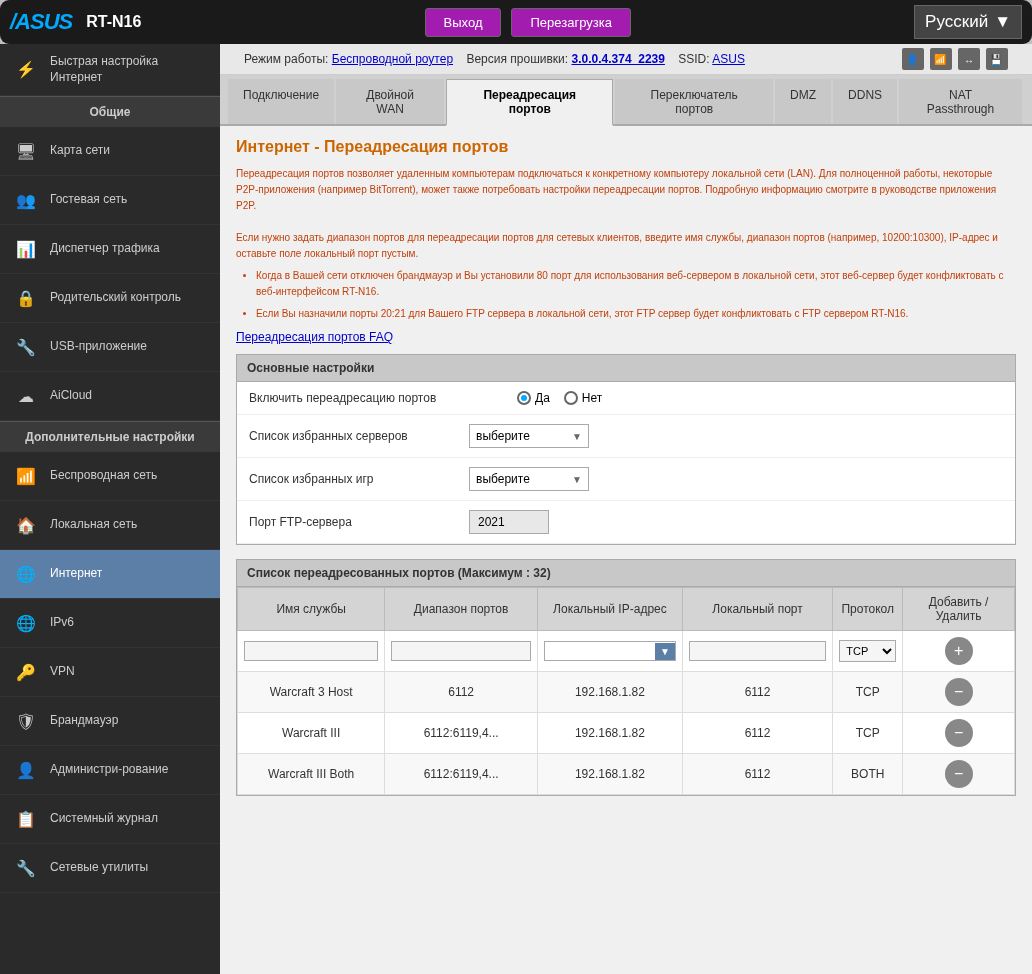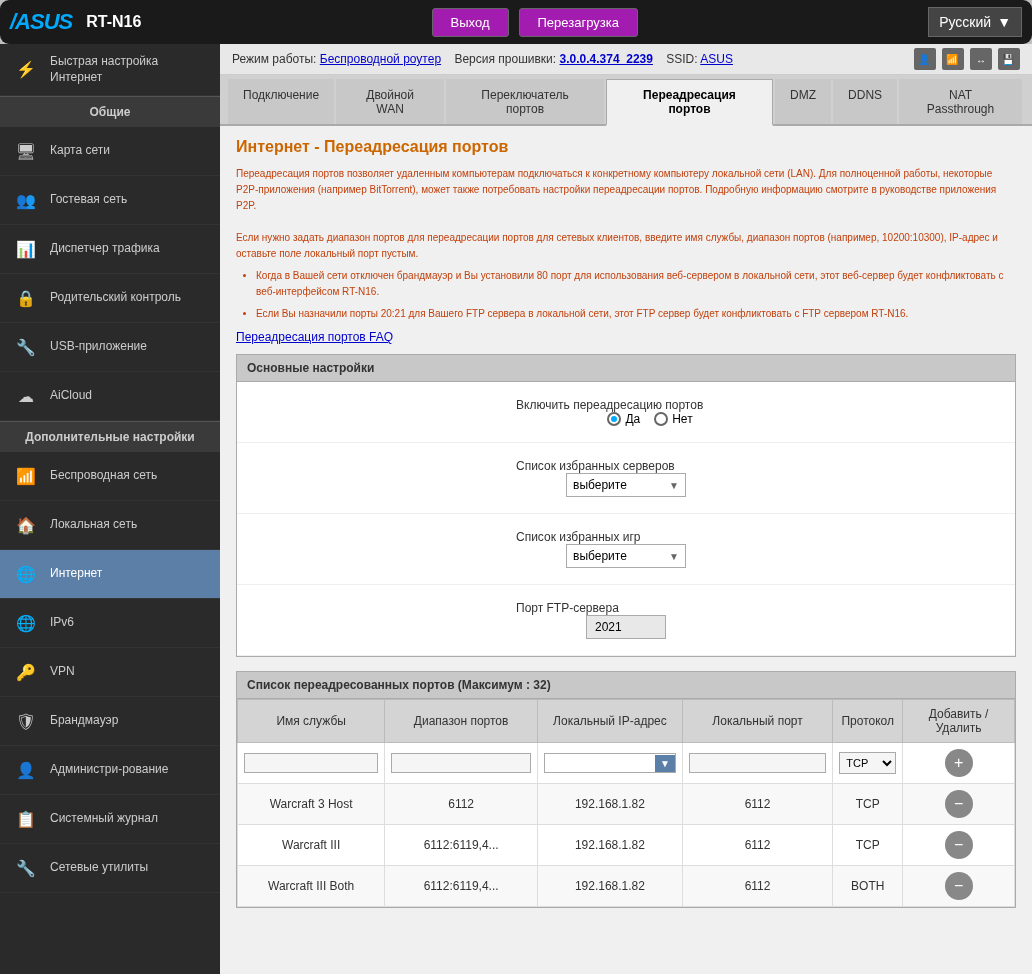--- a/index.html
+++ b/index.html
@@ -4,38 +4,38 @@
   <style>
     * { margin: 0; padding: 0; box-sizing: border-box; }
     body { width: 1032px; height: 974px; font-family: Arial, sans-serif; font-size: 12px; background: #c0c0c0; overflow: hidden; }
 
     
     .header { background: #1a1a1a; height: 44px; display: flex; align-items: center; padding: 0 10px; gap: 10px; border-radius: 9px; }
     .asus-logo { color: #00aaff; font-size: 22px; font-weight: bold; font-style: italic; letter-spacing: -1px; }
     .model-name { color: white; font-size: 16px; font-weight: bold; margin-left: 4px; }
     .header-spacer { flex: 1; }
     .header-btn { background: #a21caf; color: white; border: 1px solid #666; padding: 6px 18px; cursor: pointer; font-size: 13px; border-radius: 3px; }
-    .lang-select { background: #444; color: white; border: 1px solid #666; padding: 6px 10px; cursor: pointer; font-size: 14px; display: flex; align-items: center; gap: 6px; }
+    .lang-select { background: #444; color: white; border: 1px solid #666; padding: 6px 10px; cursor: pointer; font-size: 17px; display: flex; align-items: center; gap: 6px; }
 
     
     .main-layout { display: flex; height: calc(974px - 44px); }
 
     
     .sidebar { width: 220px; background: #2a2a2a; flex-shrink: 0; overflow-y: auto; }
     .sidebar-section-header { background: #3a3a3a; color: #ccc; padding: 8px 12px; font-size: 12px; font-weight: bold; text-align: center; border-top: 1px solid #555; }
     .sidebar-item { display: flex; align-items: center; gap: 10px; padding: 10px 12px; color: #ccc; cursor: pointer; border-bottom: 1px solid #333; }
     .sidebar-item.active { background: #5b7fa6; color: white; }
     .sidebar-icon { width: 28px; height: 28px; display: flex; align-items: center; justify-content: center; font-size: 16px; flex-shrink: 0; }
     .sidebar-label { font-size: 12px; line-height: 1.3; }
 
     
     .content { flex: 1; background: #f0f0f0; display: flex; flex-direction: column; overflow: hidden; }
 
     
-    .info-bar { background: #e8e8e8; padding: 4px 12px; border-bottom: 1px solid #ccc; display: flex; align-items: center; justify-content: space-between; }
+    .info-bar { background: #e8e8e8; padding: 4px 24px; border-bottom: 1px solid #ccc; display: flex; align-items: center; justify-content: space-between; }
     .info-bar-left { font-size: 12px; color: #333; }
     .info-bar-left a { color: #0000cc; text-decoration: underline; }
     .info-bar-icons { display: flex; gap: 6px; align-items: center; }
     .info-icon { width: 22px; height: 22px; background: #666; display: flex; align-items: center; justify-content: center; color: white; font-size: 10px; border-radius: 2px; }
 
     
     .tabs-bar { background: #d0d0d0; display: flex; border-bottom: 2px solid #aaa; padding: 0 8px; }
     .tab { padding: 8px 14px; cursor: pointer; font-size: 12px; color: #333; border: 1px solid transparent; border-bottom: none; margin-top: 4px; text-align: center; background: #c8c8c8; margin-right: 2px; }
     .tab.active { background: #f0f0f0; border-color: #aaa; border-bottom: 2px solid #f0f0f0; color: #000; font-weight: bold; margin-bottom: -2px; }
 
@@ -44,21 +44,21 @@
     .page-title { font-size: 16px; color: #cc6600; font-weight: bold; margin-bottom: 10px; }
 
     .description-text { font-size: 10px; color: #c2410c; line-height: 1.6; margin-bottom: 8px; }
     .description-text ul { margin-left: 20px; margin-top: 6px; }
     .description-text ul li { margin-bottom: 6px; }
     .faq-link { color: #0000cc; text-decoration: underline; cursor: pointer; font-size: 12px; }
 
     
     .settings-section { background: #fff; border: 1px solid #aaa; margin-top: 10px; }
     .settings-header { background: #c8c8c8; padding: 6px 10px; font-size: 12px; font-weight: bold; color: #333; border-bottom: 1px solid #aaa; }
-    .settings-row { display: flex; align-items: center; padding: 16px 12px; border-bottom: 1px solid #eee; flex-direction: column; }
+    .settings-row { display: flex; align-items: center; padding: 9px 12px; border-bottom: 1px solid #eee; }
     .settings-label { width: 220px; color: #333; font-size: 12px; flex-shrink: 0; }
     .settings-value { display: flex; align-items: center; gap: 8px; }
 
     
     .radio-group { display: flex; gap: 14px; align-items: center; margin-left: 48px; }
     .radio-option { display: flex; align-items: center; gap: 4px; cursor: pointer; }
     .radio-circle { width: 14px; height: 14px; border-radius: 50%; border: 2px solid #666; background: white; display: flex; align-items: center; justify-content: center; }
     .radio-circle.selected::after { content: ''; width: 6px; height: 6px; border-radius: 50%; background: #00aaff; display: block; }
 
     
@@ -200,22 +200,22 @@
         <div class="info-icon">👤</div>
         <div class="info-icon">📶</div>
         <div class="info-icon">↔</div>
         <div class="info-icon">💾</div>
       </div>
     </div>
 
     <div class="tabs-bar">
       <div class="tab">Подключение</div>
       <div class="tab">Двойной WAN</div>
+      <div class="tab active">Переадресация портов</div>
       <div class="tab">Переключатель портов</div>
-      <div class="tab active">Переадресация портов</div>
       <div class="tab">DMZ</div>
       <div class="tab">DDNS</div>
       <div class="tab">NAT Passthrough</div>
     </div>
 
     <div class="content-area">
       <div class="page-title">Интернет - Переадресация портов</div>
 
       <div class="description-text">
         <span>Переадресация портов позволяет удаленным компьютерам подключаться к конкретному компьютеру локальной сети (LAN). Для полноценной работы, некоторые P2P-приложения (например BitTorrent), может также потребовать настройки переадресации портов. Подробную информацию смотрите в руководстве приложения P2P.</span>

